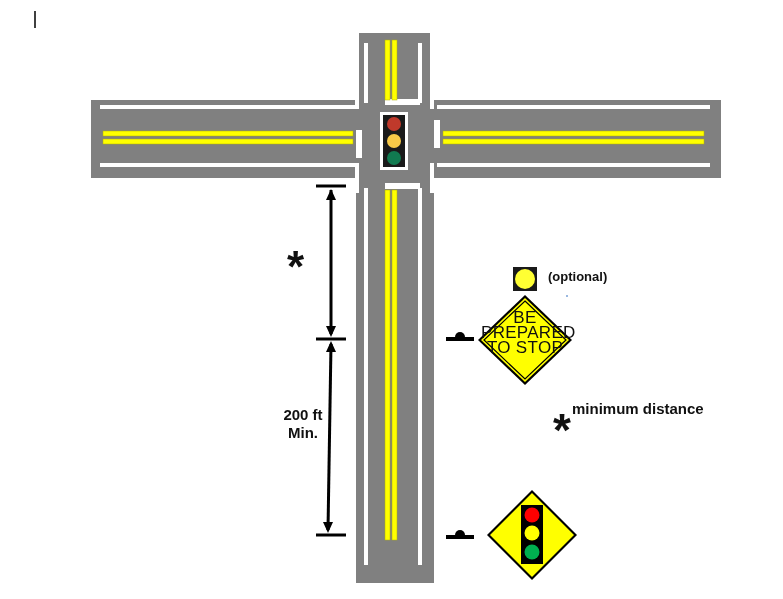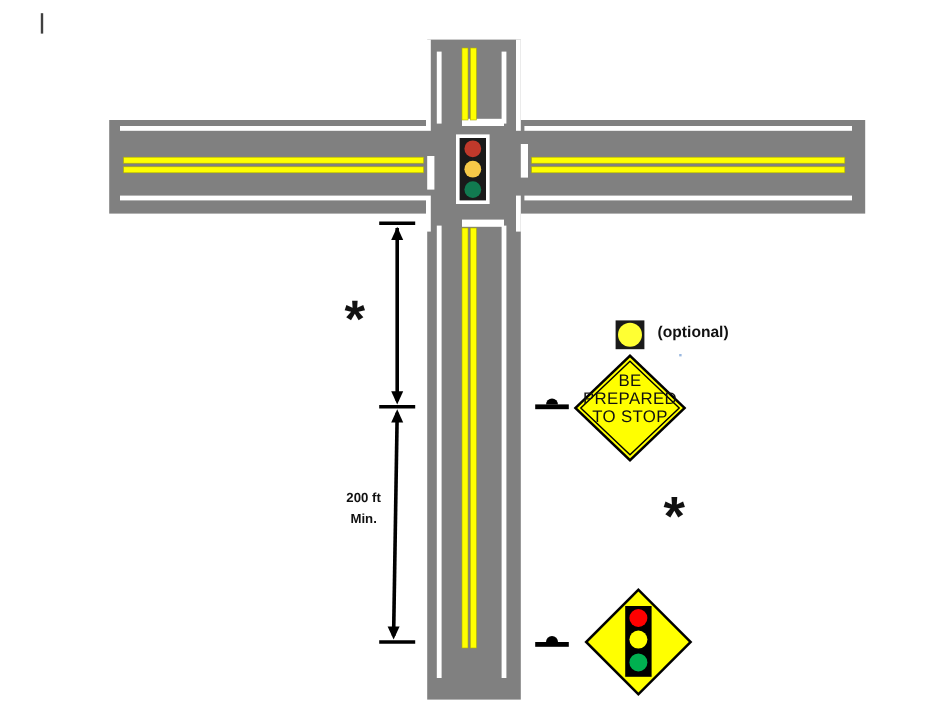--- a/index.html
+++ b/index.html
@@ -2,21 +2,21 @@
 <html><head>
   <meta charset="utf-8">
   <style>
     html, body { margin: 0; padding: 0; background: #ffffff; }
     body { width: 783px; height: 599px; position: relative; overflow: hidden; font-family: "Liberation Sans", sans-serif; }
     .abs { position: absolute; }
     .cursor { left: 34px; top: 11px; width: 2px; height: 17px; background: #404040; }
     svg.diagram { position: absolute; left: 0; top: 0; }
     .label { position: absolute; font-family: "Liberation Sans", sans-serif; font-weight: bold; color: #111; }
     .asterisk { font-size: 44px; line-height: 44px; }
-    .dist-label { left: 268px; top: 406px; width: 70px; text-align: center; font-size: 11px; line-height: 18px; }
+    .dist-label { left: 268px; top: 406px; width: 70px; text-align: center; font-size: 15px; line-height: 18px; }
     .optional { left: 548px; top: 269px; font-size: 13px; }
     .notes { left: 584px; top: 400px; font-size: 15px; line-height: 18px; }
     .notes-asterisk { left: 553px; top: 408px; font-size: 46px; }
     .sign-text { font-family: "Liberation Sans Narrow", "Liberation Sans", sans-serif; }
   </style>
 </head>
 <body>
 
 <div class="abs cursor"></div>
 
@@ -116,30 +116,31 @@
     <polygon points="532,493 574,535 532,577 490,535" fill="#ffff00"></polygon>
     <rect x="521" y="505" width="22" height="59" fill="#000"></rect>
     <circle cx="532" cy="515" r="7.5" fill="#ff0000"></circle>
     <circle cx="532" cy="533" r="7.5" fill="#ffff00"></circle>
     <circle cx="532" cy="552" r="7.5" fill="#00b050"></circle>
   </g>
 
   <rect x="566" y="295" width="2" height="2" fill="#9ab8e0"></rect>
 </svg>
 
-<div class="label sign-text" style="left:481px; top:310px; width:88px; text-align:center; font-size:14px; line-height:15px; font-weight:normal; letter-spacing:0.3px;">
+<div class="label sign-text" style="left:481px; top:310px; width:88px; text-align:center; font-size:17px; line-height:15px; font-weight:normal; letter-spacing:0.3px;">
   <div>BE</div>
   <div>PREPARED</div>
   <div>TO STOP</div>
 </div>
 
 <div class="label asterisk" style="left:287px; top:245px;">*</div>
 
 <div class="label dist-label">
   <div>200 ft</div>
   <div>Min.</div>
 </div>
 
 <div class="label optional">(optional)</div>
 
 <div class="label asterisk notes-asterisk">*</div>
 <div class="label notes">
+  <div style="margin-left:-12px;">minimum distance</div>
 </div>
 
 </body></html>

